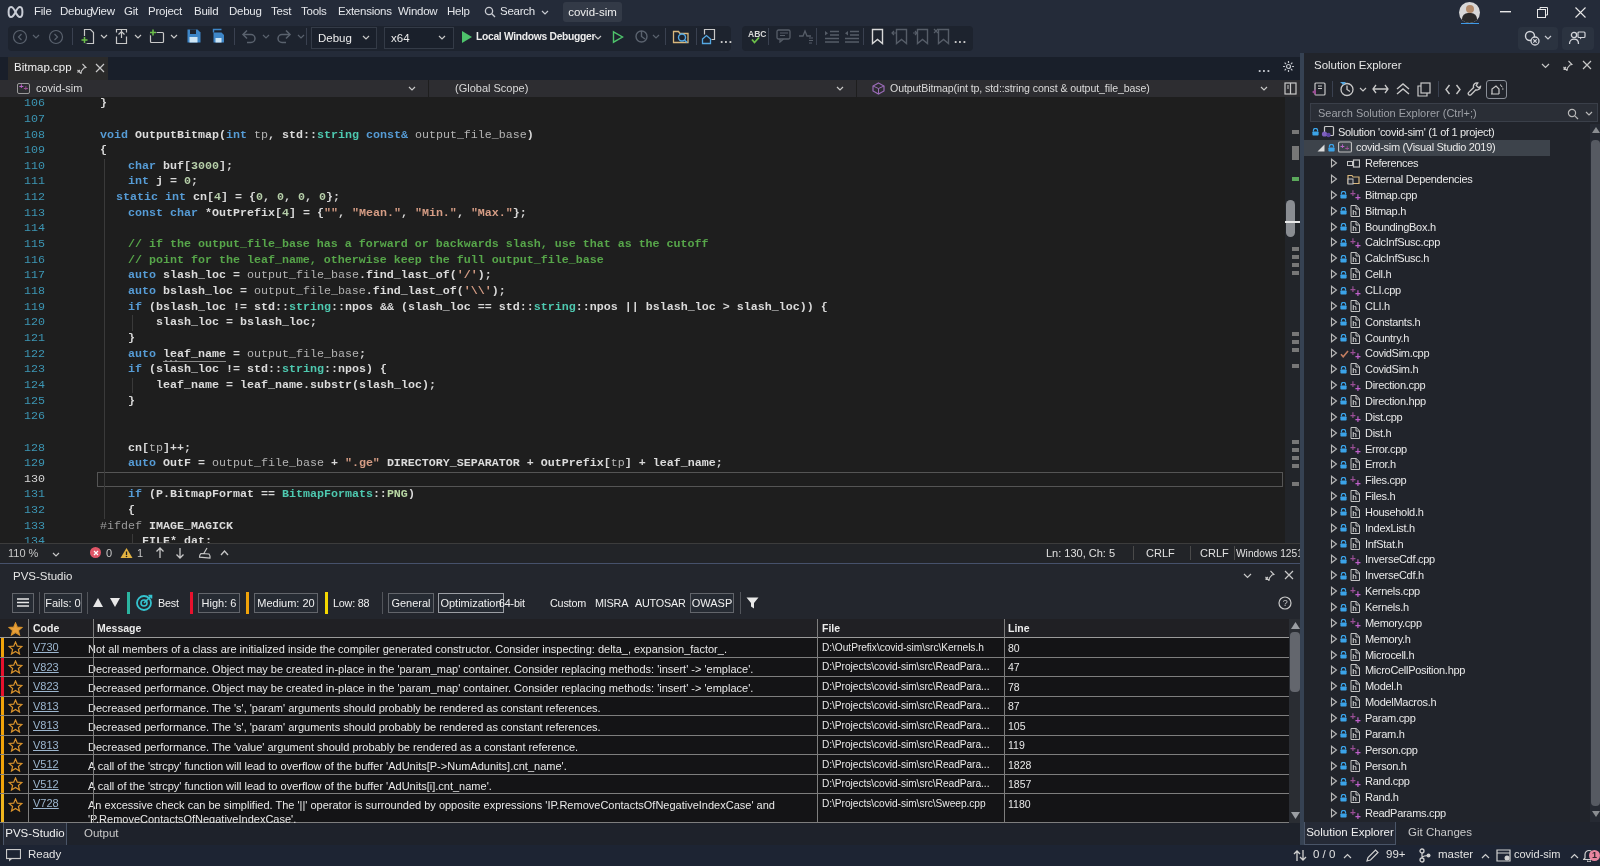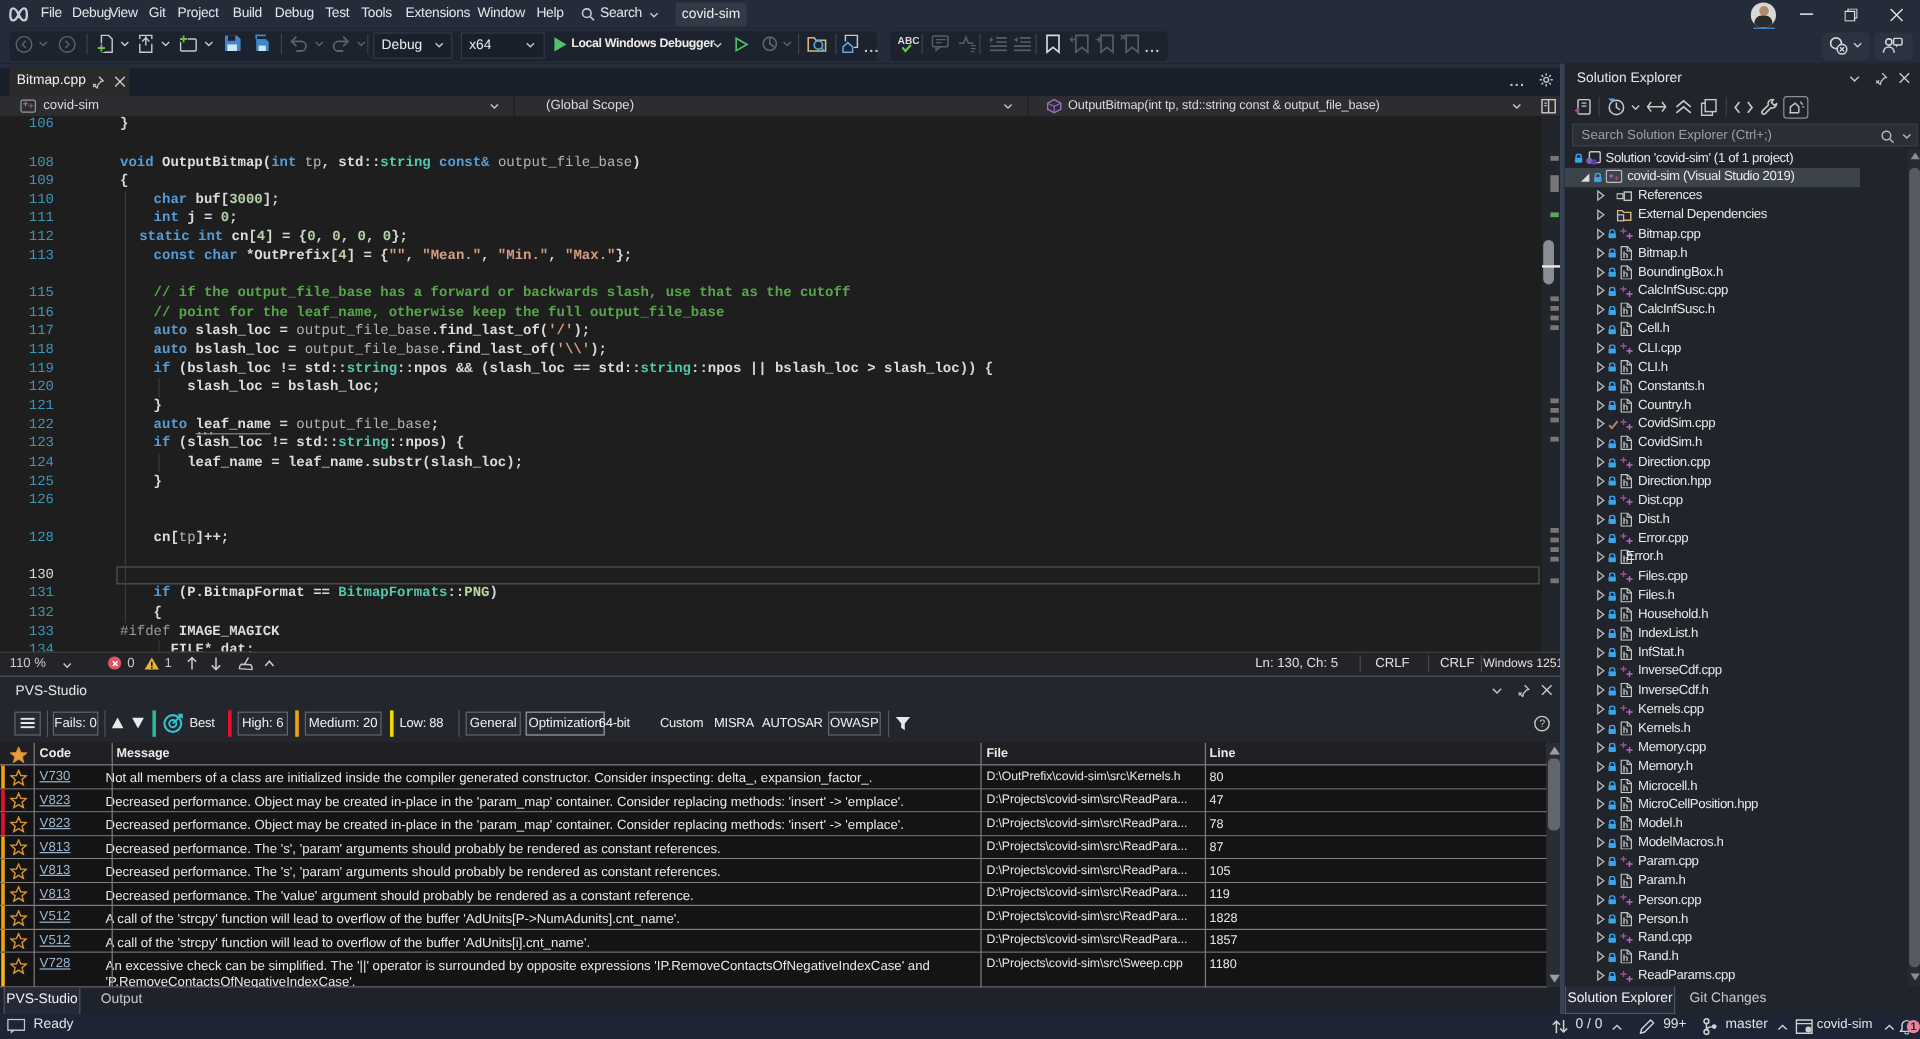--- a/index.html
+++ b/index.html
@@ -304,39 +304,42 @@
     </svg>
 </div>
 
 <div id="editor">
 <span class="abs" style="left:97px;top:374.8px;width:1186px;height:15.65px;border:1px solid #555;background:transparent"></span>
 <span class="abs" style="left:103.5px;top:61.8px;width:1px;height:360px;background:#3A3A3A"></span>
 <span class="abs" style="left:131.5px;top:218.3px;width:1px;height:15.6px;background:#3A3A3A"></span>
 <span class="abs" style="left:131.5px;top:280.9px;width:1px;height:15.6px;background:#3A3A3A"></span>
 <span class="abs" style="left:131.5px;top:437.4px;width:1px;height:9px;background:#3A3A3A"></span>
 <div class="cl" style="top:-0.8px"><span class="ln">106</span><span class="ct" style="left:100px">}</span></div>
+<div class="cl" style="top:14.9px"><span class="ln">107</span><span class="ct" style="left:100px"></span></div>
 <div class="cl" style="top:30.5px"><span class="ln">108</span><span class="ct" style="left:100px"><i class="k">void</i> <i class="w">OutputBitmap</i>(<i class="k">int</i> <i class="p">tp</i>, <i class="w">std</i>::<i class="t">string</i> <i class="k">const&amp;</i> <i class="p">output_file_base</i>)</span></div>
 <div class="cl" style="top:46.2px"><span class="ln">109</span><span class="ct" style="left:100px">{</span></div>
 <div class="cl" style="top:61.8px"><span class="ln">110</span><span class="ct" style="left:128px"><i class="k">char</i> <i class="w">buf</i>[<i class="n">3000</i>];</span></div>
 <div class="cl" style="top:77.4px"><span class="ln">111</span><span class="ct" style="left:128px"><i class="k">int</i> <i class="w">j</i> = <i class="n">0</i>;</span></div>
 <div class="cl" style="top:93.1px"><span class="ln">112</span><span class="ct" style="left:116px"><i class="k">static</i> <i class="k">int</i> <i class="w">cn</i>[<i class="n">4</i>] = {<i class="n">0</i>, <i class="n">0</i>, <i class="n">0</i>, <i class="n">0</i>};</span></div>
 <div class="cl" style="top:108.8px"><span class="ln">113</span><span class="ct" style="left:128px"><i class="k">const</i> <i class="k">char</i> *<i class="w">OutPrefix</i>[<i class="n">4</i>] = {<i class="s">""</i>, <i class="s">"Mean."</i>, <i class="s">"Min."</i>, <i class="s">"Max."</i>};</span></div>
+<div class="cl" style="top:124.4px"><span class="ln">114</span><span class="ct" style="left:100px"></span></div>
 <div class="cl" style="top:140.1px"><span class="ln">115</span><span class="ct" style="left:128px"><i class="c">// if the output_file_base has a forward or backwards slash, use that as the cutoff</i></span></div>
 <div class="cl" style="top:155.7px"><span class="ln">116</span><span class="ct" style="left:128px"><i class="c">// point for the leaf_name, otherwise keep the full output_file_base</i></span></div>
 <div class="cl" style="top:171.4px"><span class="ln">117</span><span class="ct" style="left:128px"><i class="k">auto</i> <i class="w">slash_loc</i> = <i class="p">output_file_base</i>.<i class="w">find_last_of</i>(<i class="s">'/'</i>);</span></div>
 <div class="cl" style="top:187.0px"><span class="ln">118</span><span class="ct" style="left:128px"><i class="k">auto</i> <i class="w">bslash_loc</i> = <i class="p">output_file_base</i>.<i class="w">find_last_of</i>(<i class="s">'\\'</i>);</span></div>
 <div class="cl" style="top:202.7px"><span class="ln">119</span><span class="ct" style="left:128px"><i class="k">if</i> (<i class="w">bslash_loc</i> != <i class="w">std</i>::<i class="t">string</i>::<i class="w">npos</i> &amp;&amp; (<i class="w">slash_loc</i> == <i class="w">std</i>::<i class="t">string</i>::<i class="w">npos</i> || <i class="w">bslash_loc</i> &gt; <i class="w">slash_loc</i>)) {</span></div>
 <div class="cl" style="top:218.3px"><span class="ln">120</span><span class="ct" style="left:156px"><i class="w">slash_loc</i> = <i class="w">bslash_loc</i>;</span></div>
 <div class="cl" style="top:233.9px"><span class="ln">121</span><span class="ct" style="left:128px">}</span></div>
 <div class="cl" style="top:249.6px"><span class="ln">122</span><span class="ct" style="left:128px"><i class="k">auto</i> <i class="w ul">leaf_name</i> = <i class="p">output_file_base</i>;</span></div>
 <div class="cl" style="top:265.2px"><span class="ln">123</span><span class="ct" style="left:128px"><i class="k">if</i> (<i class="w">slash_loc</i> != <i class="w">std</i>::<i class="t">string</i>::<i class="w">npos</i>) {</span></div>
 <div class="cl" style="top:280.9px"><span class="ln">124</span><span class="ct" style="left:156px"><i class="w">leaf_name</i> = <i class="w">leaf_name</i>.<i class="w">substr</i>(<i class="w">slash_loc</i>);</span></div>
 <div class="cl" style="top:296.6px"><span class="ln">125</span><span class="ct" style="left:128px">}</span></div>
 <div class="cl" style="top:312.2px"><span class="ln">126</span><span class="ct" style="left:100px"></span></div>
 <div class="cl" style="top:343.5px"><span class="ln">128</span><span class="ct" style="left:128px"><i class="w">cn</i>[<i class="p">tp</i>]++;</span></div>
+<div class="cl" style="top:359.1px"><span class="ln">129</span><span class="ct" style="left:128px"><i class="k">auto</i> <i class="w">OutF</i> = <i class="p">output_file_base</i> + <i class="s">".ge"</i> <i class="w">DIRECTORY_SEPARATOR</i> + <i class="w">OutPrefix</i>[<i class="p">tp</i>] + <i class="w">leaf_name</i>;</span></div>
 <div class="cl" style="top:374.8px"><span class="ln cur">130</span><span class="ct" style="left:100px"></span></div>
 <div class="cl" style="top:390.4px"><span class="ln">131</span><span class="ct" style="left:128px"><i class="k">if</i> (<i class="w">P</i>.<i class="w">BitmapFormat</i> == <i class="t">BitmapFormats</i>::<i class="e">PNG</i>)</span></div>
 <div class="cl" style="top:406.1px"><span class="ln">132</span><span class="ct" style="left:128px">{</span></div>
 <div class="cl" style="top:421.8px"><span class="ln">133</span><span class="ct" style="left:100px"><i class="pp">#ifdef</i> <i class="w">IMAGE_MAGICK</i></span></div>
 <div class="cl" style="top:437.4px"><span class="ln">134</span><span class="ct" style="left:142px"><i class="w">FILE</i>* <i class="w">dat</i>;</span></div>
 <span class="abs" style="left:165px;top:262.5px;width:2px;height:2px;background:#9A9A9A;border-radius:50%"></span>
 <span class="abs" style="left:170px;top:262.5px;width:2px;height:2px;background:#9A9A9A;border-radius:50%"></span>
 <span class="abs" style="left:175px;top:262.5px;width:2px;height:2px;background:#9A9A9A;border-radius:50%"></span>
 
 <span class="abs" style="left:1285px;top:0;width:15px;height:447px;background:#22252A"></span>
@@ -932,21 +935,21 @@
         </svg>
         <svg class="abs" style="left:36px;top:4px" width="7" height="8" viewBox="0 0 7 8">
           <path d="M1.4 3.4V2.4a2.1 2.1 0 0 1 4.2 0v1" fill="none" stroke="#3BA3E8" stroke-width="1.2"></path>
           <rect x="0.4" y="3.4" width="6.2" height="4.2" rx="0.8" fill="#3BA3E8"></rect>
         </svg>
         <svg class="abs" style="left:46px;top:1.5px" width="10" height="12" viewBox="0 0 10 12">
           <path d="M1 .5h5.2L9.5 3.8V11.5H1z" fill="none" stroke="#C5C5C5" stroke-width="1"></path>
           <path d="M6 .5V4h3.5" fill="none" stroke="#C5C5C5" stroke-width="1"></path>
           <text x="2.2" y="10" font-family="Liberation Sans" font-size="7.5" font-weight="bold" fill="#C5C5C5">h</text>
         </svg>
-        <span class="tt" style="left:51px">Error.h</span>
+        <span class="tt" style="left:61px">Error.h</span>
       </div>
 <div class="trow" style="top:419.7px">
         <svg class="abs" style="left:26px;top:2.5px" width="8" height="10" viewBox="0 0 8 10">
           <path d="M1.5 1.2 6.5 5 1.5 8.8z" fill="none" stroke="#B9B9B9" stroke-width="1.1"></path>
         </svg>
         <svg class="abs" style="left:36px;top:4px" width="7" height="8" viewBox="0 0 7 8">
           <path d="M1.4 3.4V2.4a2.1 2.1 0 0 1 4.2 0v1" fill="none" stroke="#3BA3E8" stroke-width="1.2"></path>
           <rect x="0.4" y="3.4" width="6.2" height="4.2" rx="0.8" fill="#3BA3E8"></rect>
         </svg>
         <span class="abs" style="left:46px;top:1px;width:13px;height:13px">

